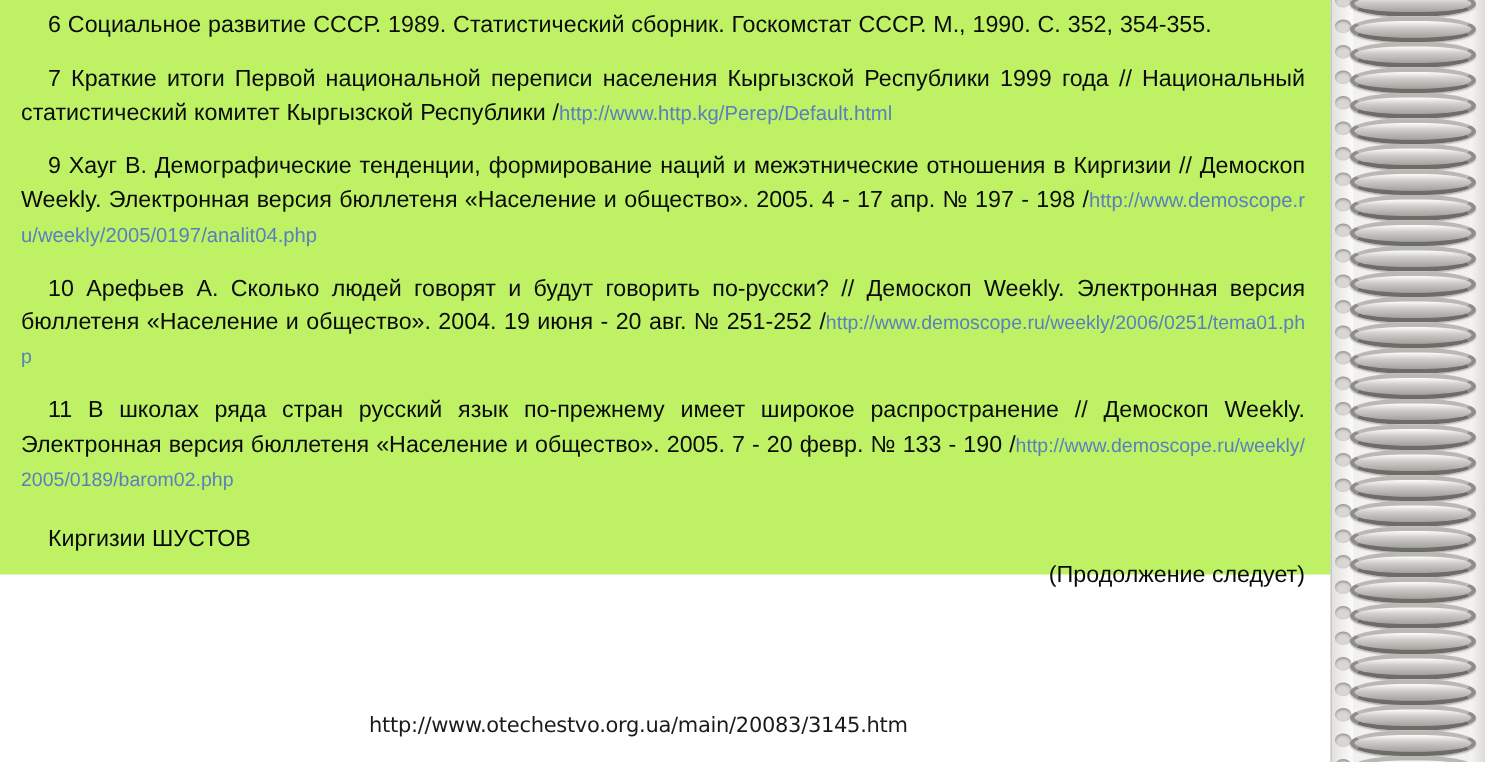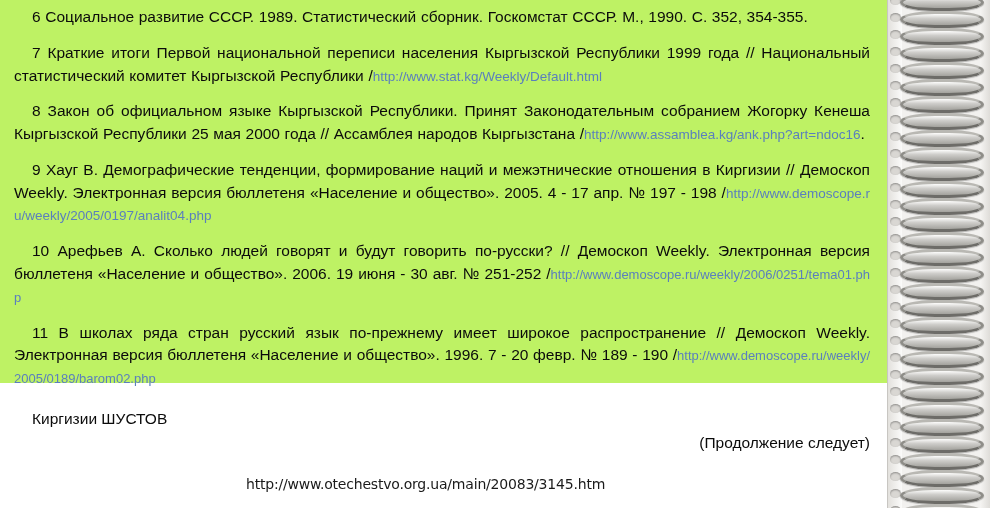--- a/index.html
+++ b/index.html
@@ -136,29 +136,28 @@
 </style>
 </head>
 <body>
 
 <div class="page">
 
   <div class="content">
 
     <p class="ref"><span>6 Социальное развитие СССР. 1989. Статистический сборник. Госкомстат СССР. М., 1990. С. 352, 354-355.</span></p>
 
-    <p class="ref"><span>7 Краткие итоги Первой национальной переписи населения Кыргызской Республики 1999 года // Национальный статистический комитет Кыргызской Республики /</span><a class="url" href="#">http://www.stat.kg/Weekly/Default.html</a><span></span></p>
-
-    <p class="ref"><span>8 Закон об официальном языке Кыргызской Республики. Принят Законодательным собранием Жогорку Кенеша Кыргызской Республики 25 мая 2000 года // Ассамблея народов Кыргызстана /</span><a class="url" href="#">http://www.assamblea.kg/ank.php?art=ndoc16</a><span>.</span></p>
+    <p class="ref"><span>7 Краткие итоги Первой национальной переписи населения Кыргызской Республики 1999 года // Национальный статистический комитет Кыргызской Республики /</span><a class="url" href="#">http://www.http.kg/Perep/Default.html</a><span></span></p>
+
 
     <p class="ref"><span>9 Хауг В. Демографические тенденции, формирование наций и межэтнические отношения в Киргизии // Демоскоп Weekly. Электронная версия бюллетеня «Население и общество». 2005. 4 - 17 апр. № 197 - 198 /</span><a class="url" href="#">http://www.demoscope.ru/weekly/2005/0197/analit04.php</a><span></span></p>
 
-    <p class="ref"><span>10 Арефьев А. Сколько людей говорят и будут говорить по-русски? // Демоскоп Weekly. Электронная версия бюллетеня «Население и общество». 2006. 19 июня - 30 авг. № 251-252 /</span><a class="url small" href="#">http://www.demoscope.ru/weekly/2006/0251/tema01.php</a><span></span></p>
-
-    <p class="ref"><span>11 В школах ряда стран русский язык по-прежнему имеет широкое распространение // Демоскоп Weekly. Электронная версия бюллетеня «Население и общество». 1996. 7 - 20 февр. № 189 - 190 /</span><a class="url small" href="#">http://www.demoscope.ru/weekly/2005/0189/barom02.php</a><span></span></p>
+    <p class="ref"><span>10 Арефьев А. Сколько людей говорят и будут говорить по-русски? // Демоскоп Weekly. Электронная версия бюллетеня «Население и общество». 2004. 19 июня - 20 авг. № 251-252 /</span><a class="url small" href="#">http://www.demoscope.ru/weekly/2006/0251/tema01.php</a><span></span></p>
+
+    <p class="ref"><span>11 В школах ряда стран русский язык по-прежнему имеет широкое распространение // Демоскоп Weekly. Электронная версия бюллетеня «Население и общество». 2005. 7 - 20 февр. № 133 - 190 /</span><a class="url small" href="#">http://www.demoscope.ru/weekly/2005/0189/barom02.php</a><span></span></p>
 
     <p class="author">Киргизии ШУСТОВ</p>
     <p class="author-sub">(Продолжение следует)</p>
 
   </div>
 
   <div class="overlay-url">http://www.otechestvo.org.ua/main/20083/3145.htm</div>
 
   <div class="binding">
     <div class="paper-edge"></div>

